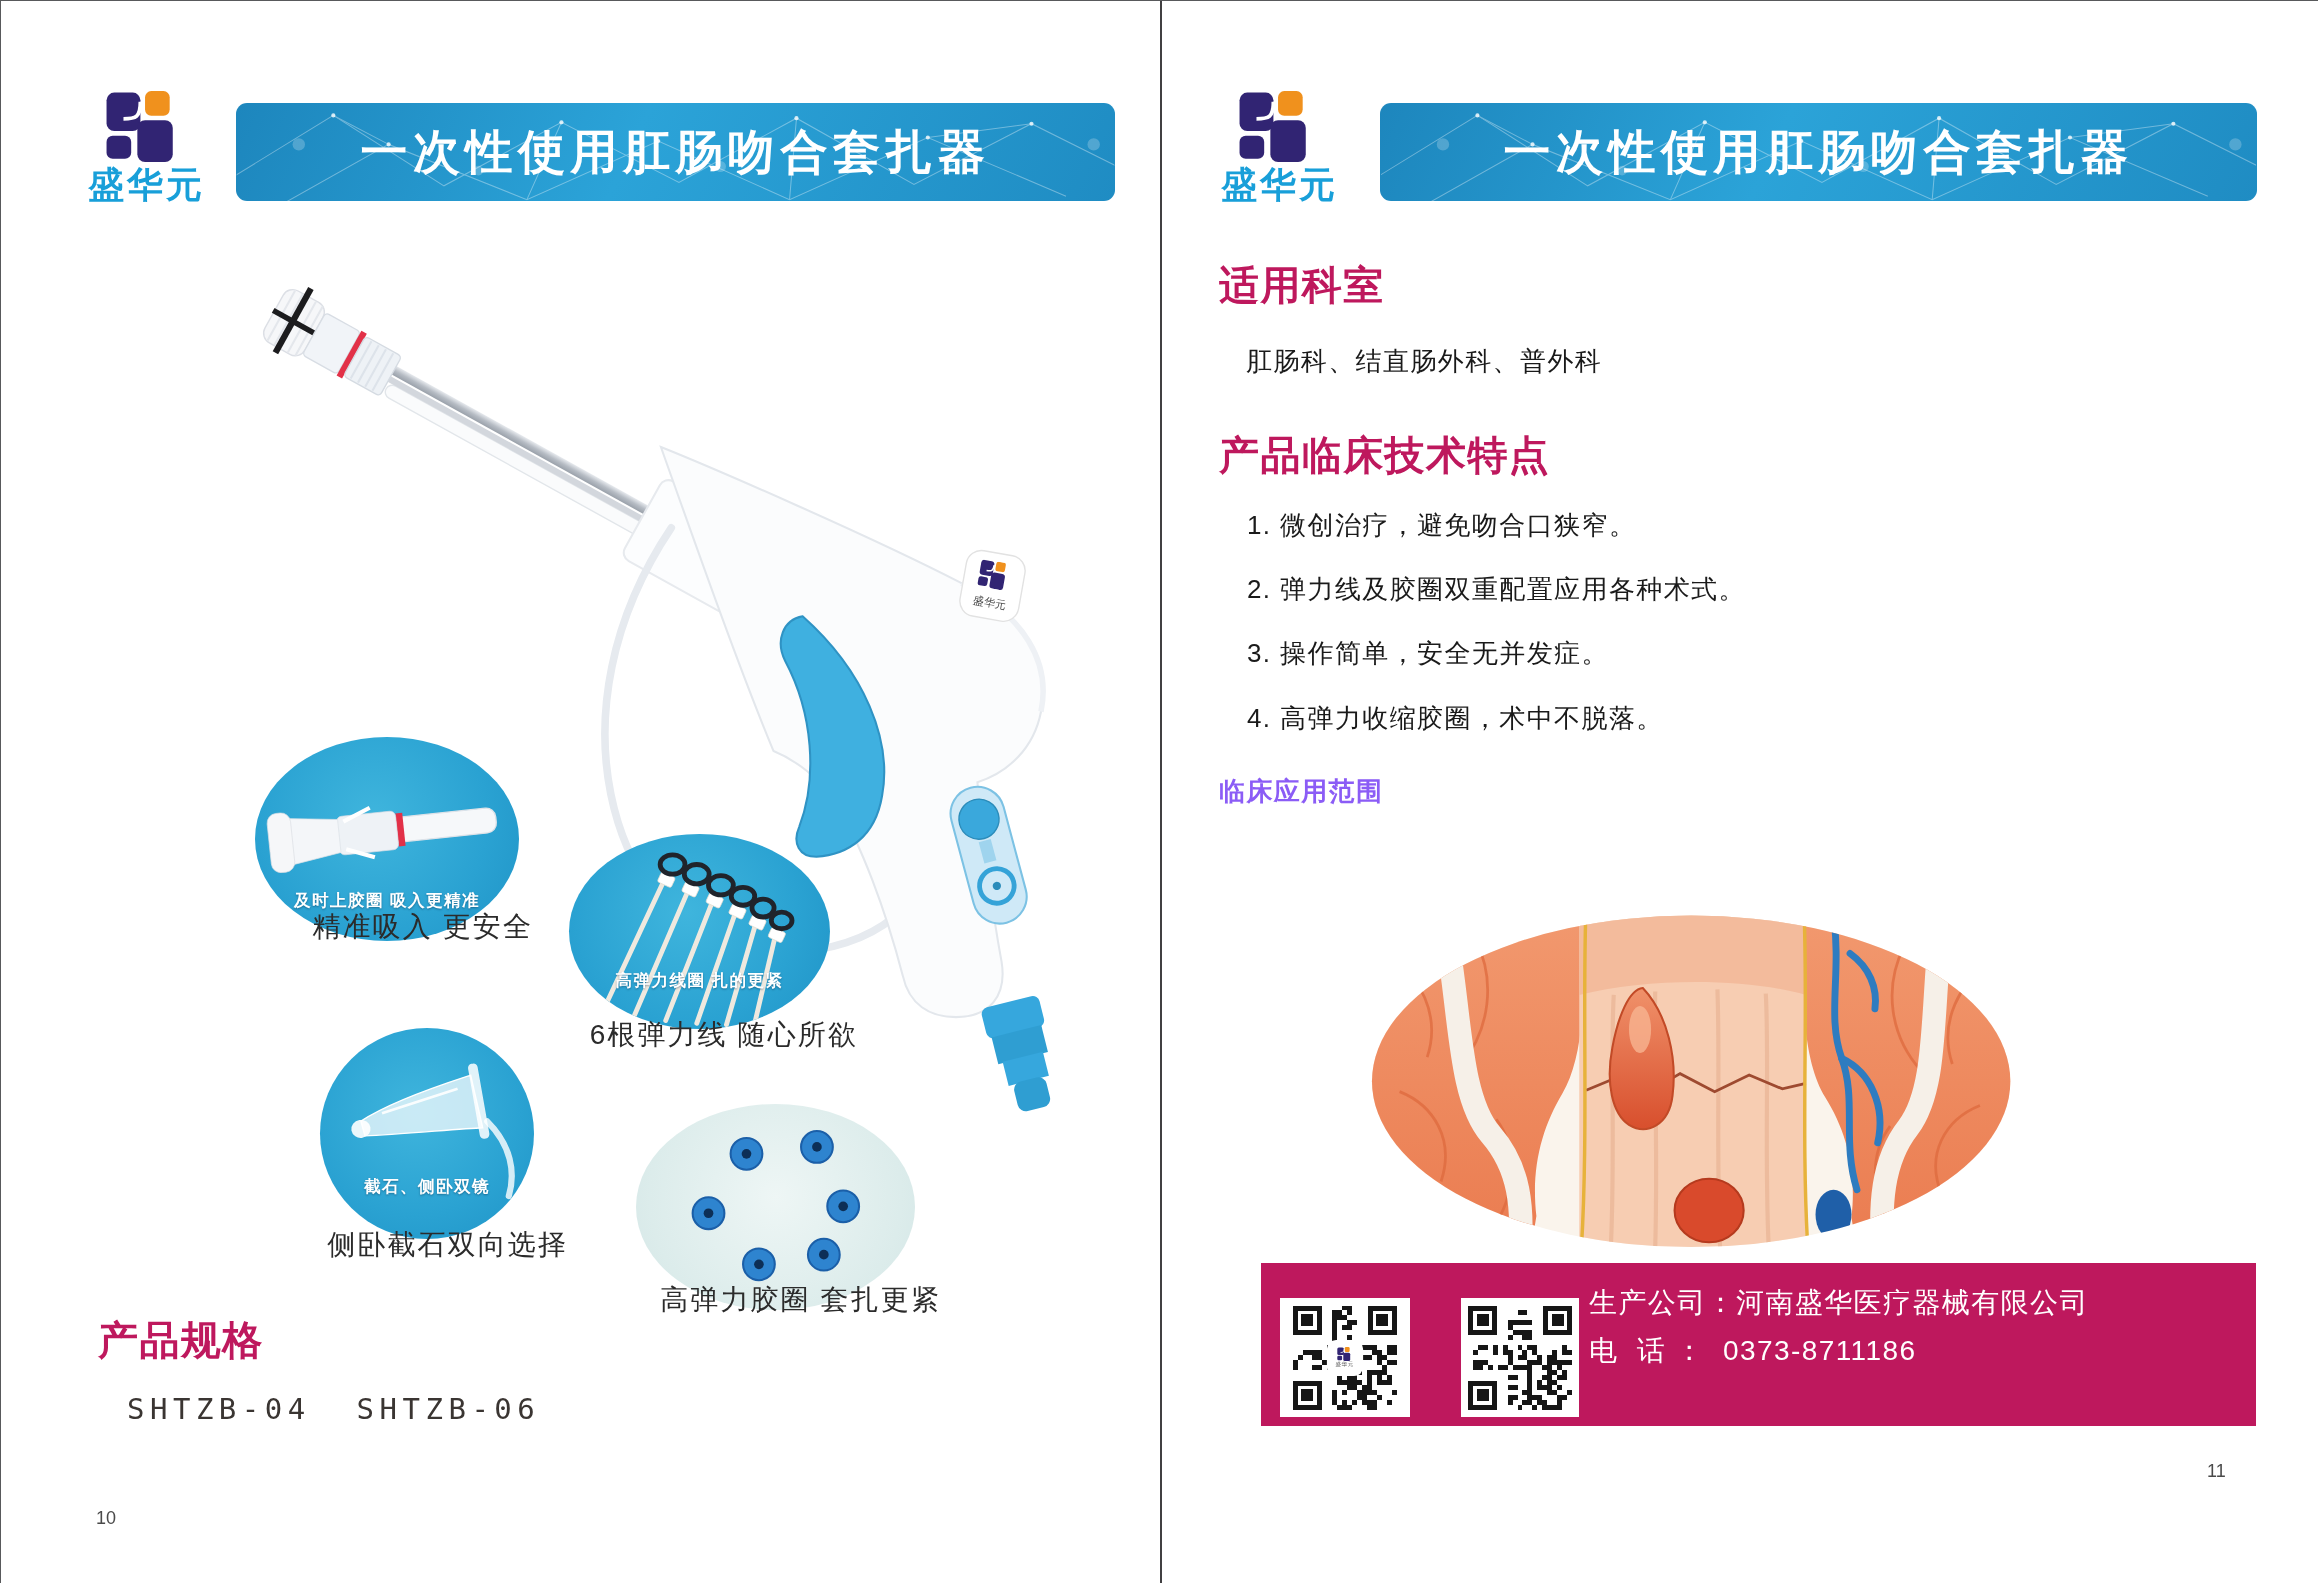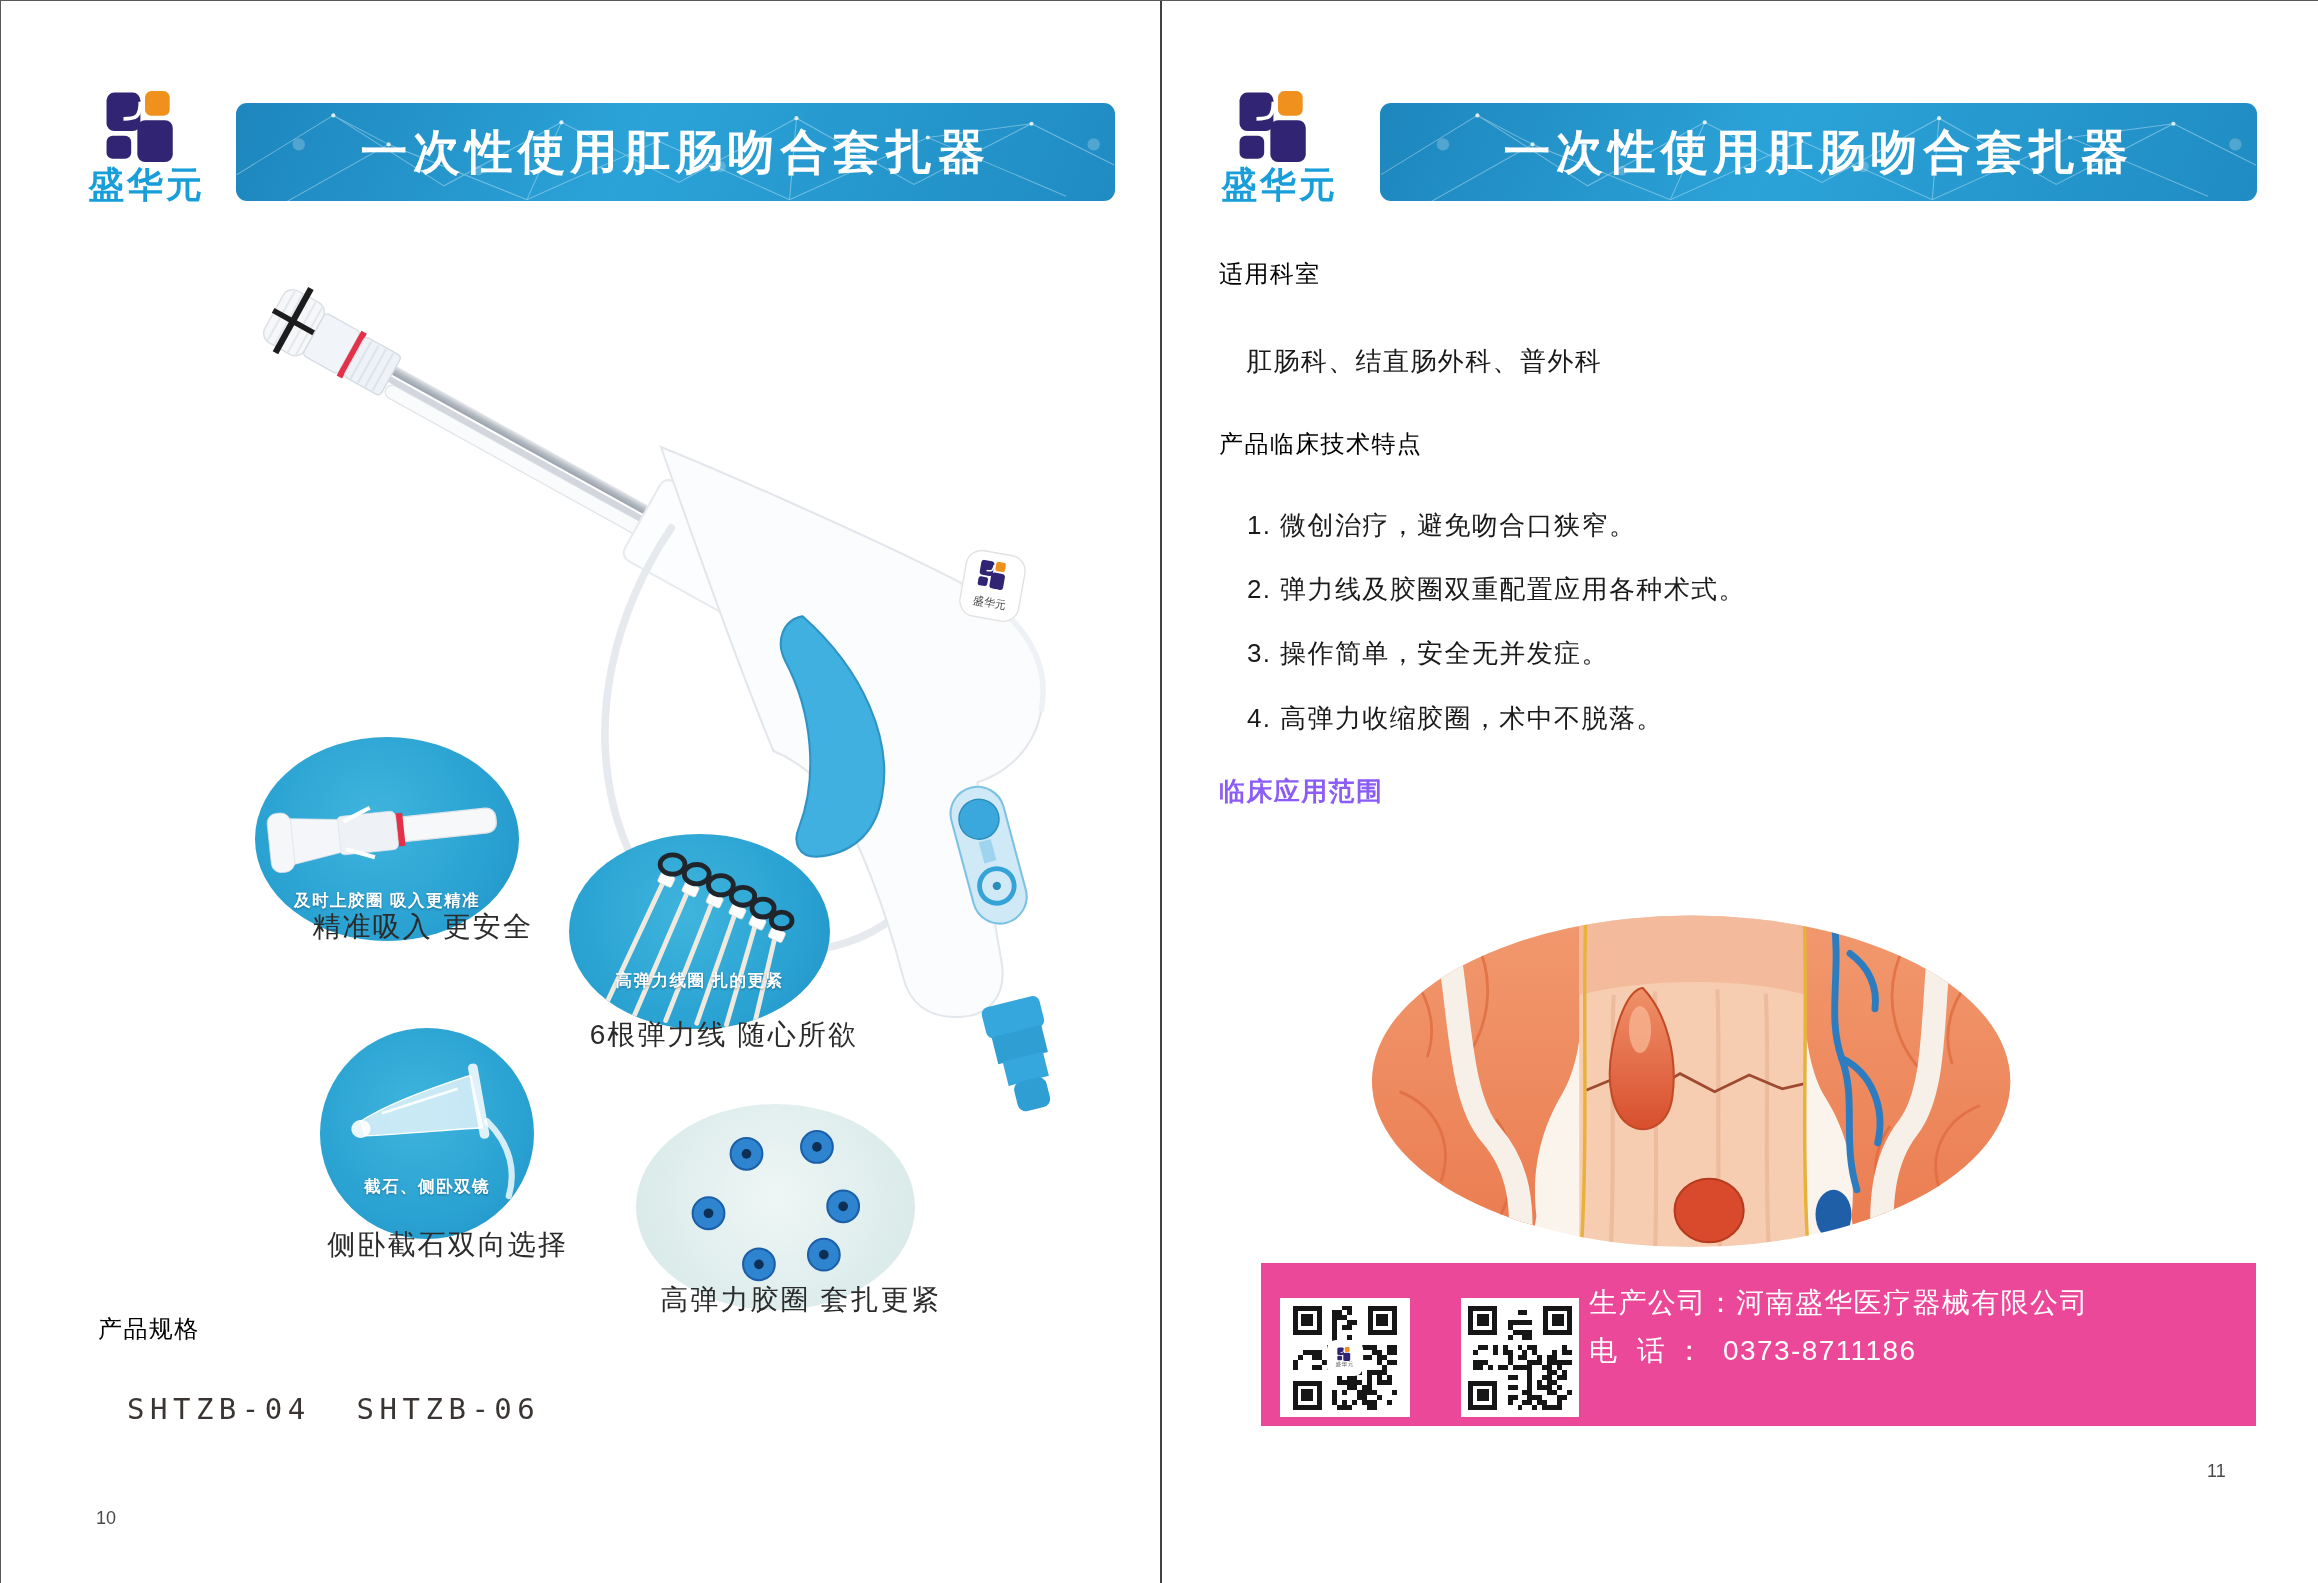--- a/index.html
+++ b/index.html
@@ -10,34 +10,34 @@
   .page.left{left:0;}
   .page.right{left:1159px;border-left:2.1px solid #414042;}
   .abs{position:absolute;}
   
   .logo-text{font-size:36px;font-weight:700;color:#189fd9;letter-spacing:2.8px;text-align:center;width:159px;}
   .banner{height:98px;border-radius:11px;background:linear-gradient(115deg,#1d86bd 0%,#2ba3d8 45%,#1f8cc3 100%);
           display:flex;align-items:center;justify-content:center;overflow:hidden;}
   .banner .mesh{position:absolute;inset:0;width:100%;height:100%;}
   .banner-title{position:relative;color:#fff;font-size:47px;font-weight:700;letter-spacing:5.5px;white-space:nowrap;}
   
-  .h1{font-size:24px;font-weight:400;color:#000000;letter-spacing:1.4px;}
+  .h1{font-size:40px;font-weight:700;color:#be185d;letter-spacing:1.4px;}
   .h2{font-size:26px;font-weight:700;color:#8b5cf6;letter-spacing:1.4px;}
   .body-text{font-size:26px;color:#1a1a1a;letter-spacing:1.4px;}
   .list-item{font-size:26px;color:#1a1a1a;letter-spacing:1.4px;white-space:nowrap;}
   
   .fcircle{border-radius:50%;background:radial-gradient(circle at 45% 40%,#3fb5dd 0%,#2aa2d2 60%,#1f93c6 100%);overflow:hidden;}
   .fcircle.pale{background:radial-gradient(circle at 50% 45%,#eef6f5 0%,#dceceb 70%,#d3e6e6 100%);}
   .overlay-text{position:absolute;left:0;right:0;text-align:center;color:#fff;font-size:16.6px;font-weight:700;letter-spacing:1.4px;text-shadow:0 0.7px 2.1px rgba(0,40,70,.45);}
   .caption{font-size:28px;color:#2b2b2b;letter-spacing:2.1px;text-align:right;white-space:nowrap;}
   
   .models{font-family:"DejaVu Sans Mono","Liberation Mono",monospace;font-size:29px;color:#3a3532;letter-spacing:5.5px;white-space:pre;}
   .pagenum{font-size:18px;color:#4a4a4a;}
   
-  .contact-bar{background:#ec4899;}
+  .contact-bar{background:#be185d;}
   .contact-line{color:#fff;font-size:28px;letter-spacing:1.4px;white-space:pre;}
   
   .qr-card{background:#fff;display:flex;align-items:center;justify-content:center;}
   .qr-grid{position:relative;width:104px;height:104px;display:grid;grid-template-rows:repeat(21,1fr);grid-template-columns:repeat(21,1fr);background:#fff;}
   .qr-grid b{display:block;}
   .qr-grid b.on{background:#161616;}
   .finder{position:absolute;width:29px;height:29px;border:5.5px solid #161616;background:#fff;}
   .finder::after{content:"";position:absolute;inset:3.5px;background:#161616;}
   .finder.tl{left:0;top:0;} .finder.tr{right:0;top:0;} .finder.bl{left:0;bottom:0;}
   .qr-chip{position:absolute;left:50%;top:50%;transform:translate(-50%,-50%);width:32px;height:32px;background:#fff;border-radius:7px;

